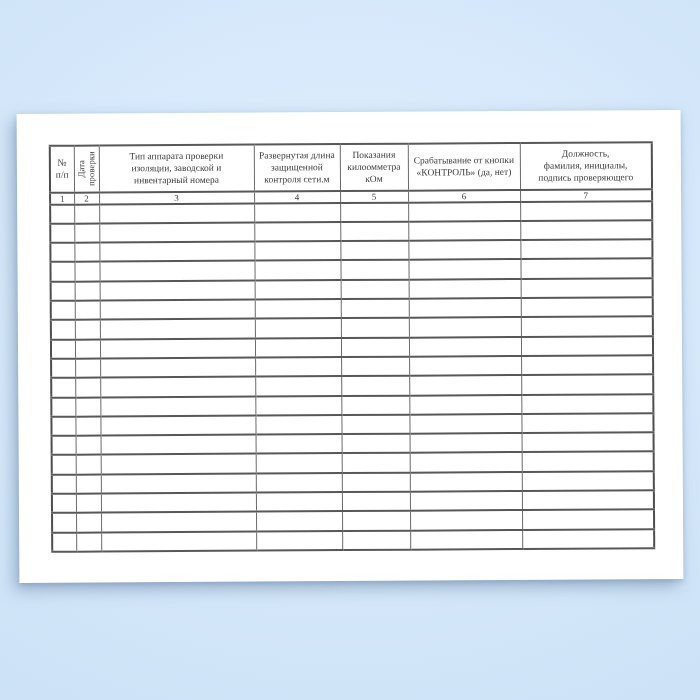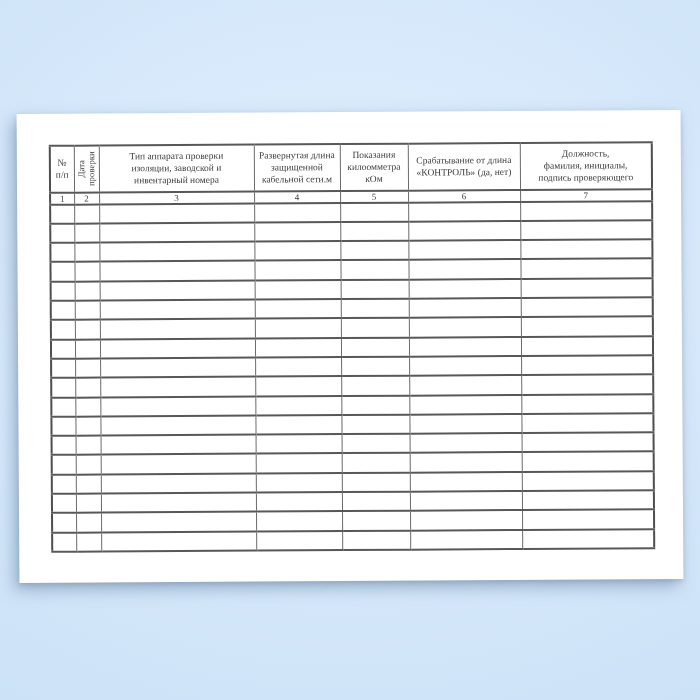--- a/index.html
+++ b/index.html
@@ -110,25 +110,25 @@
             <div class="rot-wrap">
               <div class="rot">Дата
 проверки</div>
             </div>
           </td>
           <td>Тип аппарата проверки
 изоляции, заводской и
 инвентарный номера</td>
           <td>Развернутая длина
 защищенной
-кабельной сети.м</td>
+контроля сети.м</td>
           <td>Показания
 килоомметра
 кОм</td>
-          <td>Срабатывание от длина
+          <td>Срабатывание от кнопки
 «КОНТРОЛЬ» (да, нет)</td>
           <td>Должность,
 фамилия, инициалы,
 подпись проверяющего</td>
         </tr>
         <tr class="idx-row">
           <td>1</td>
           <td>2</td>
           <td>3</td>
           <td>4</td>

